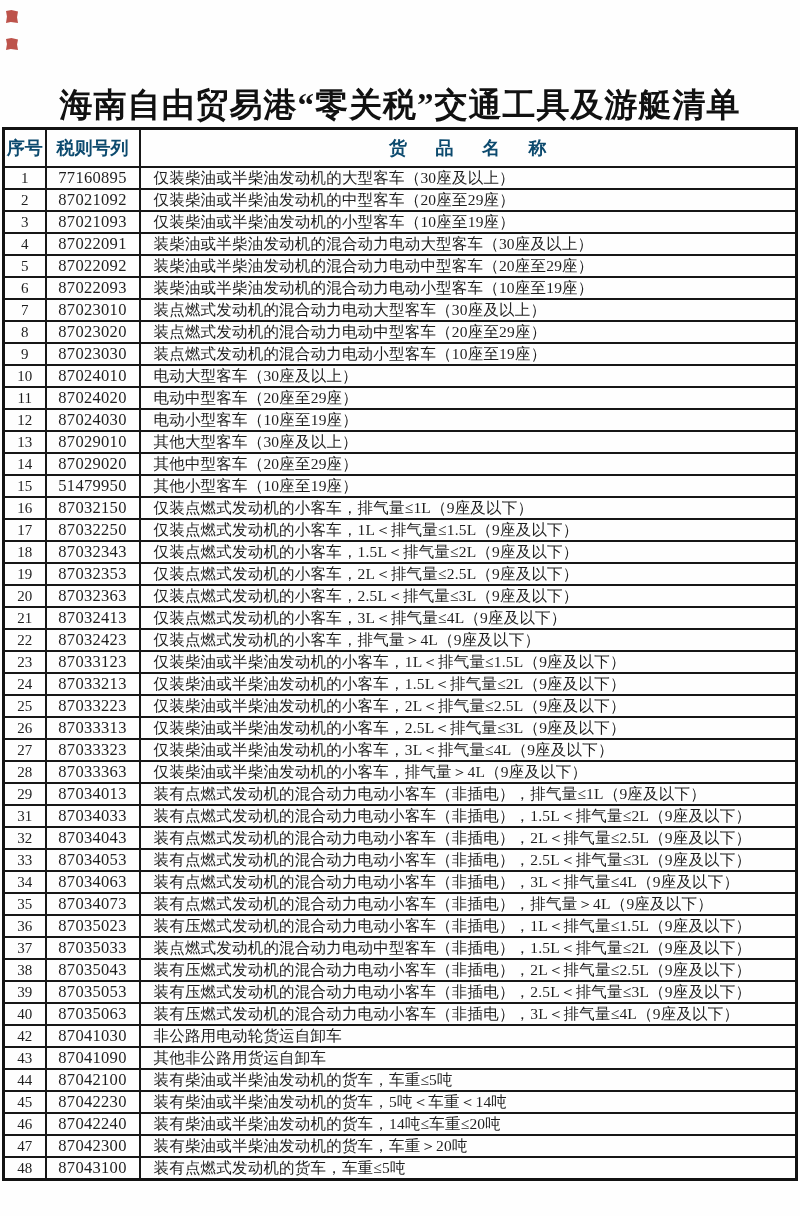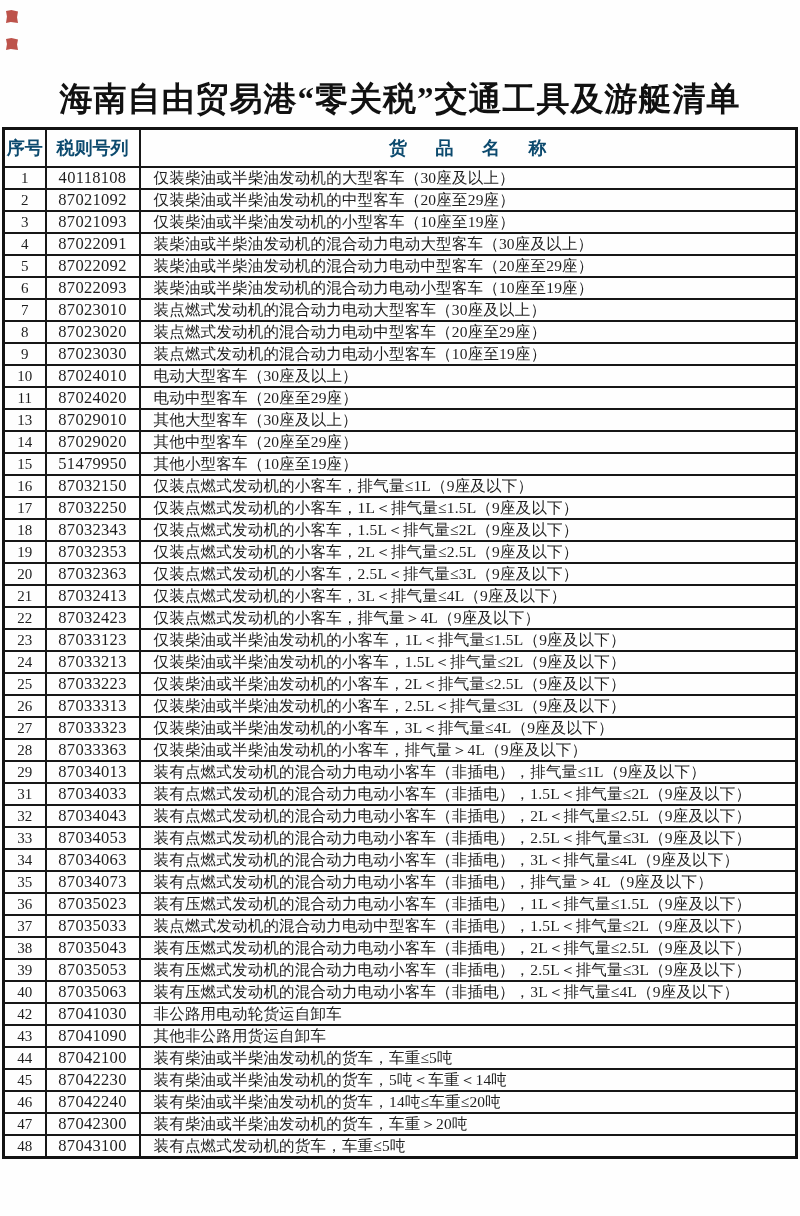--- a/index.html
+++ b/index.html
@@ -22,21 +22,21 @@
     width: 12px;
     height: 13px;
     background: #b1352c;
     opacity: 0.85;
     clip-path: polygon(0 8%, 45% 0, 100% 12%, 92% 55%, 100% 100%, 40% 92%, 0 100%, 8% 50%);
   }
   .red-mark.m1 { top: 10px; }
   .red-mark.m2 { top: 38px; height: 12px; }
   .doc-title {
     position: absolute;
-    top: 77px;
+    top: 83px;
     left: 0;
     width: 100%;
     margin: 0;
     text-align: center;
     font-size: 33px;
     font-weight: bold;
     letter-spacing: 1px;
     white-space: nowrap;
     color: #111111;
   }
@@ -107,21 +107,21 @@
     <thead>
       <tr>
         <th>序号</th>
         <th>税则号列</th>
         <th class="goods-h">货 品 名 称</th>
       </tr>
     </thead>
     <tbody>
         <tr>
           <td>1</td>
-          <td>40118108</td>
+          <td>77160895</td>
           <td>仅装柴油或半柴油发动机的大型客车（30座及以上）</td>
         </tr>
         <tr>
           <td>2</td>
           <td>87021092</td>
           <td>仅装柴油或半柴油发动机的中型客车（20座至29座）</td>
         </tr>
         <tr>
           <td>3</td>
           <td>87021093</td>
@@ -161,20 +161,25 @@
           <td>10</td>
           <td>87024010</td>
           <td>电动大型客车（30座及以上）</td>
         </tr>
         <tr>
           <td>11</td>
           <td>87024020</td>
           <td>电动中型客车（20座至29座）</td>
         </tr>
         <tr>
+          <td>12</td>
+          <td>87024030</td>
+          <td>电动小型客车（10座至19座）</td>
+        </tr>
+        <tr>
           <td>13</td>
           <td>87029010</td>
           <td>其他大型客车（30座及以上）</td>
         </tr>
         <tr>
           <td>14</td>
           <td>87029020</td>
           <td>其他中型客车（20座至29座）</td>
         </tr>
         <tr>

